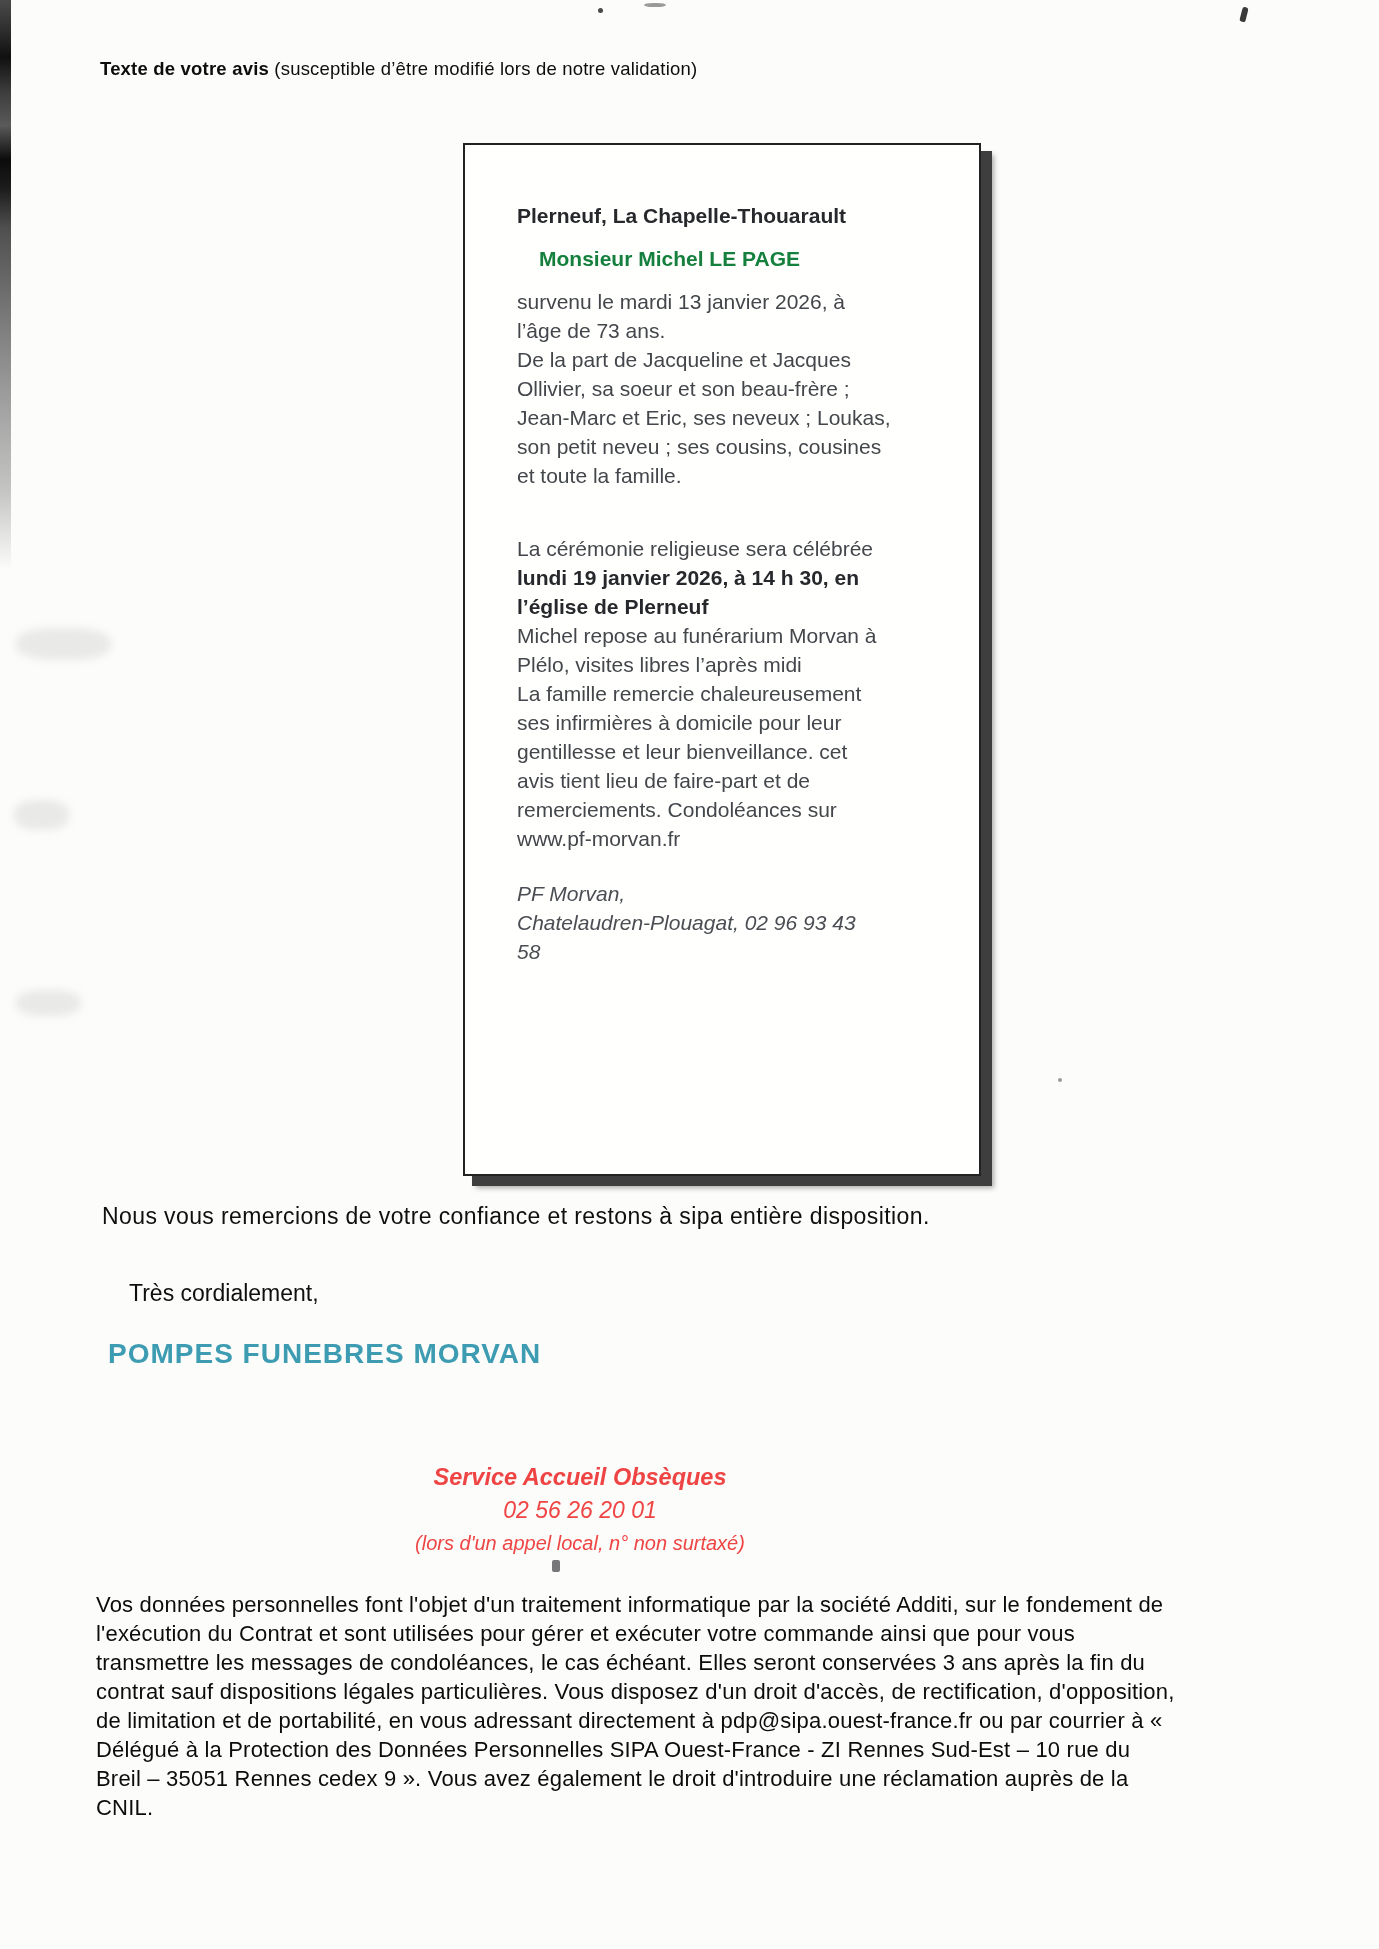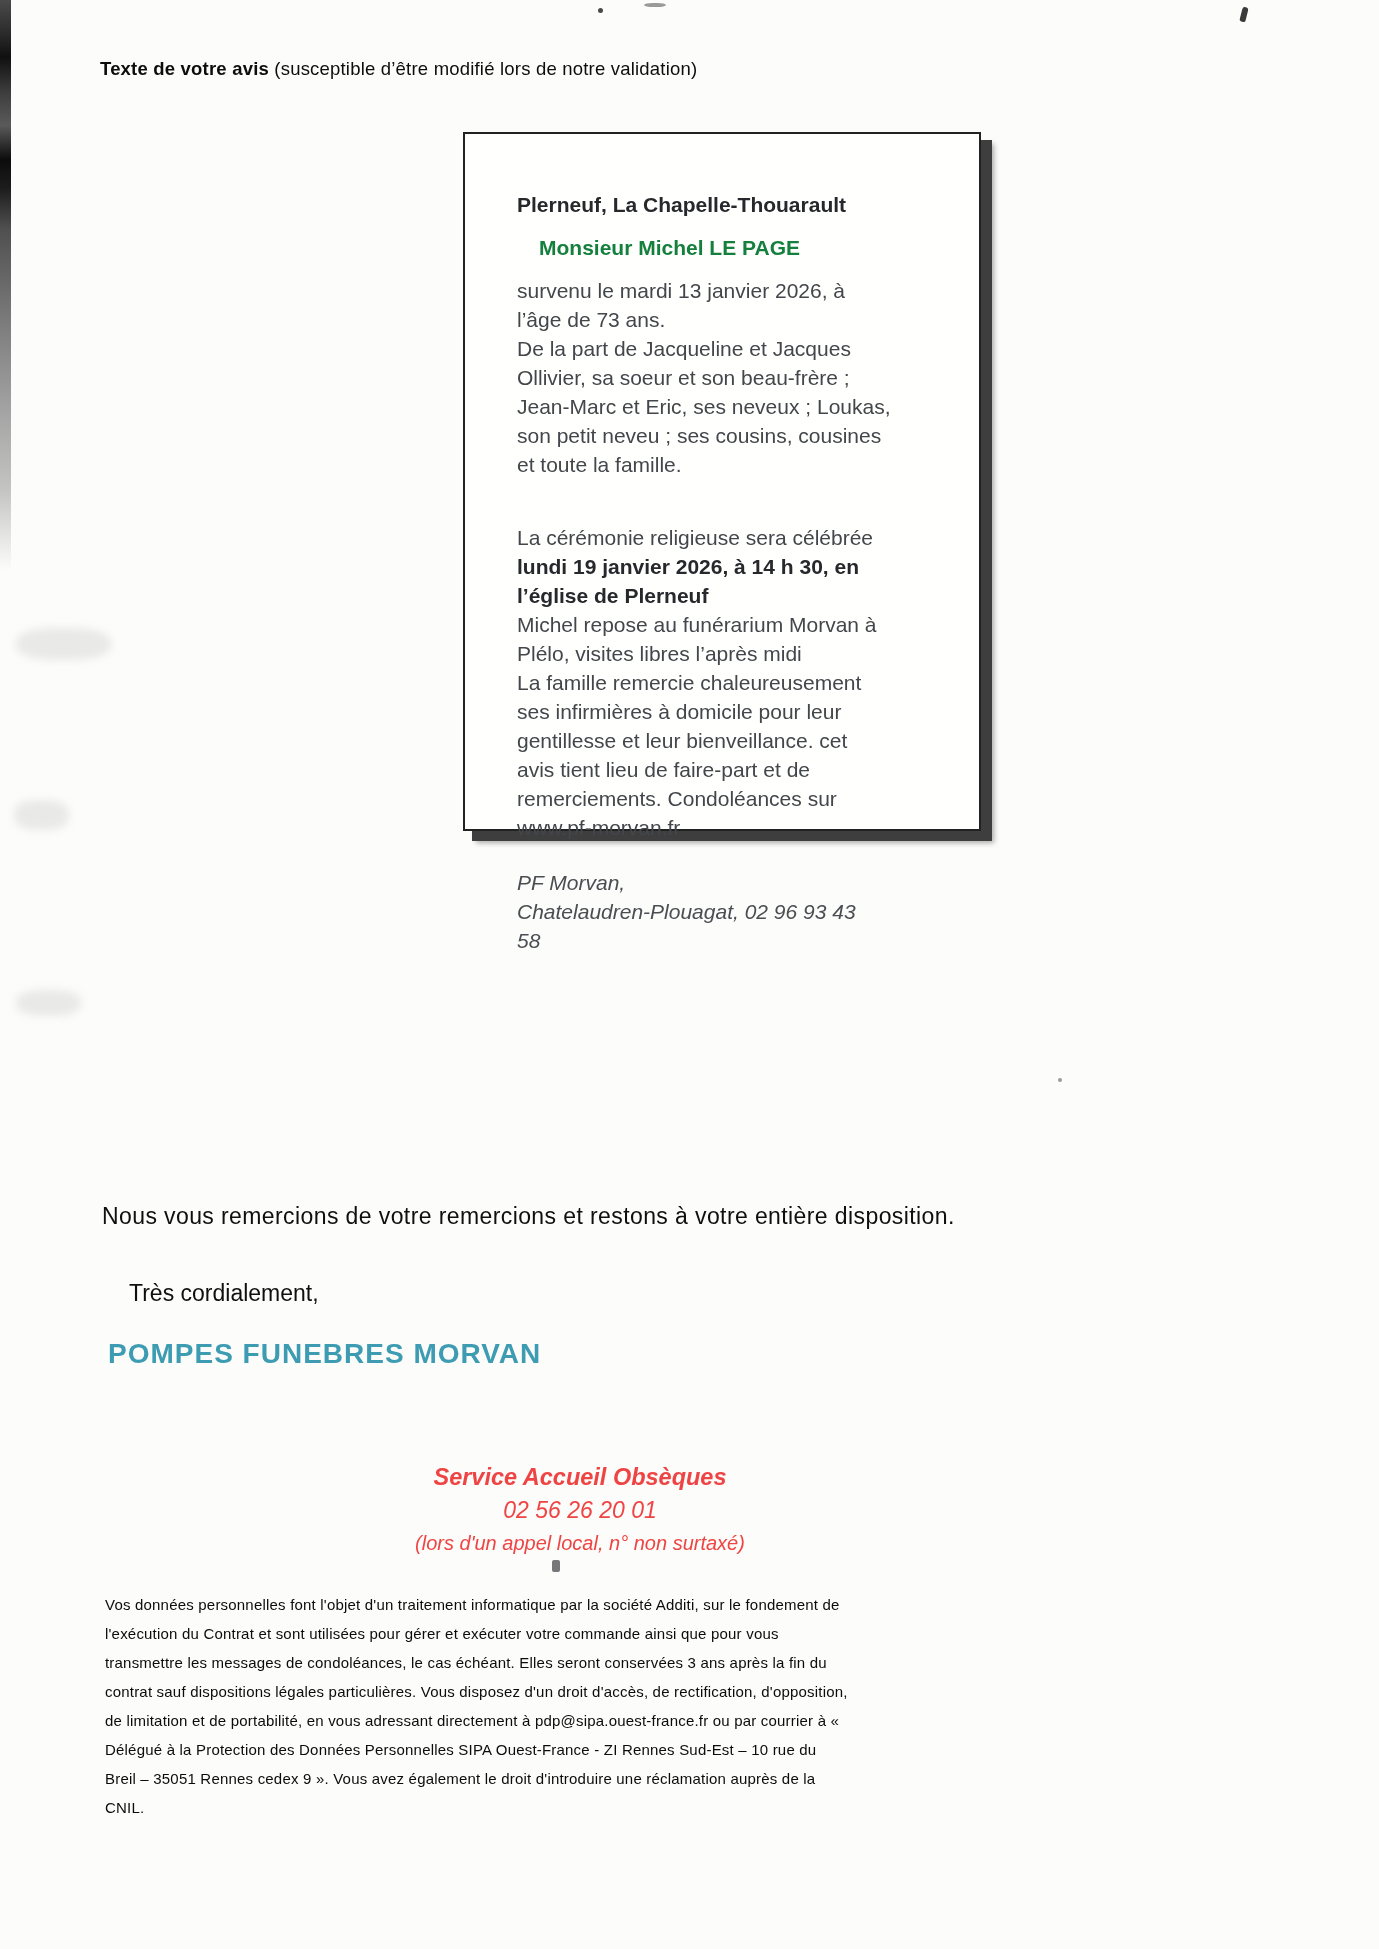--- a/index.html
+++ b/index.html
@@ -29,22 +29,22 @@
   
   .header{
     position:absolute;left:100px;top:56px;
     font-size:18.5px;line-height:26px;color:#0d0d0d;
     text-decoration-thickness:2px;text-underline-offset:4px;
     letter-spacing:0.2px;
   }
   .header .b{font-weight:bold;}
   
   .card{
-    position:absolute;left:463px;top:132px;
-    width:518px;height:699px;box-sizing:border-box;
+    position:absolute;left:463px;top:143px;
+    width:518px;height:1033px;box-sizing:border-box;
     background:#fffffe;
     border:2px solid #222;
     box-shadow:10px 9px 0 1px #3e3e3e, 13px 12px 5px rgba(70,70,70,0.45);
     padding:56px 48px 0 52px;
     font-size:21px;line-height:29px;color:#43464a;
   }
   .card p{margin:0;white-space:pre-line;}
   .card .location{font-weight:bold;color:#26282c;margin-bottom:14px;}
   .card .intro{margin-bottom:14px;}
   .card .deceased{font-weight:bold;color:#15803d;margin-left:22px;margin-bottom:14px;white-space:nowrap;}
@@ -59,22 +59,22 @@
     position:absolute;left:108px;top:1338px;
     font-size:28px;font-weight:bold;letter-spacing:1px;
   }
   
   .contact{position:absolute;left:100px;top:1460px;width:960px;text-align:center;color:#ef4444;font-style:italic;}
   .contact .service{font-size:23.5px;font-weight:bold;line-height:34px;margin:0;}
   .contact .phone{font-size:23px;line-height:33px;margin:0;}
   .contact .note{font-size:20px;line-height:32px;margin:0;}
   
   .privacy{
-    position:absolute;left:105px;top:1590px;width:1110px;
-    font-size:15px;line-height:29px;color:#0c0c0c;
+    position:absolute;left:96px;top:1590px;width:1110px;
+    font-size:22px;line-height:29px;color:#0c0c0c;
     white-space:pre-line;letter-spacing:0.2px;
   }
 </style>
 </head>
 <body>
 
 <div class="page">
 
   <div class="edge-strip"></div>
   <div class="speck" style="left:598px;top:8px;width:5px;height:5px;"></div>
@@ -110,21 +110,21 @@
 ses infirmières à domicile pour leur
 gentillesse et leur bienveillance. cet
 avis tient lieu de faire-part et de
 remerciements. Condoléances sur
 www.pf-morvan.fr</p>
     <p class="signature">PF Morvan,
 Chatelaudren-Plouagat, 02 96 93 43
 58</p>
   </div>
 
-  <div class="thanks">Nous vous remercions de votre remercions et restons à votre entière disposition.</div>
+  <div class="thanks">Nous vous remercions de votre confiance et restons à sipa entière disposition.</div>
   <div class="salutation">Très cordialement,</div>
   <div class="company" style="color: rgb(61, 156, 178);">POMPES FUNEBRES MORVAN</div>
 
   <div class="contact">
     <p class="service">Service Accueil Obsèques</p>
     <p class="phone">02 56 26 20 01</p>
     <p class="note">(lors d'un appel local, n° non surtaxé)</p>
   </div>
 
   <div class="privacy">Vos données personnelles font l'objet d'un traitement informatique par la société Additi, sur le fondement de

